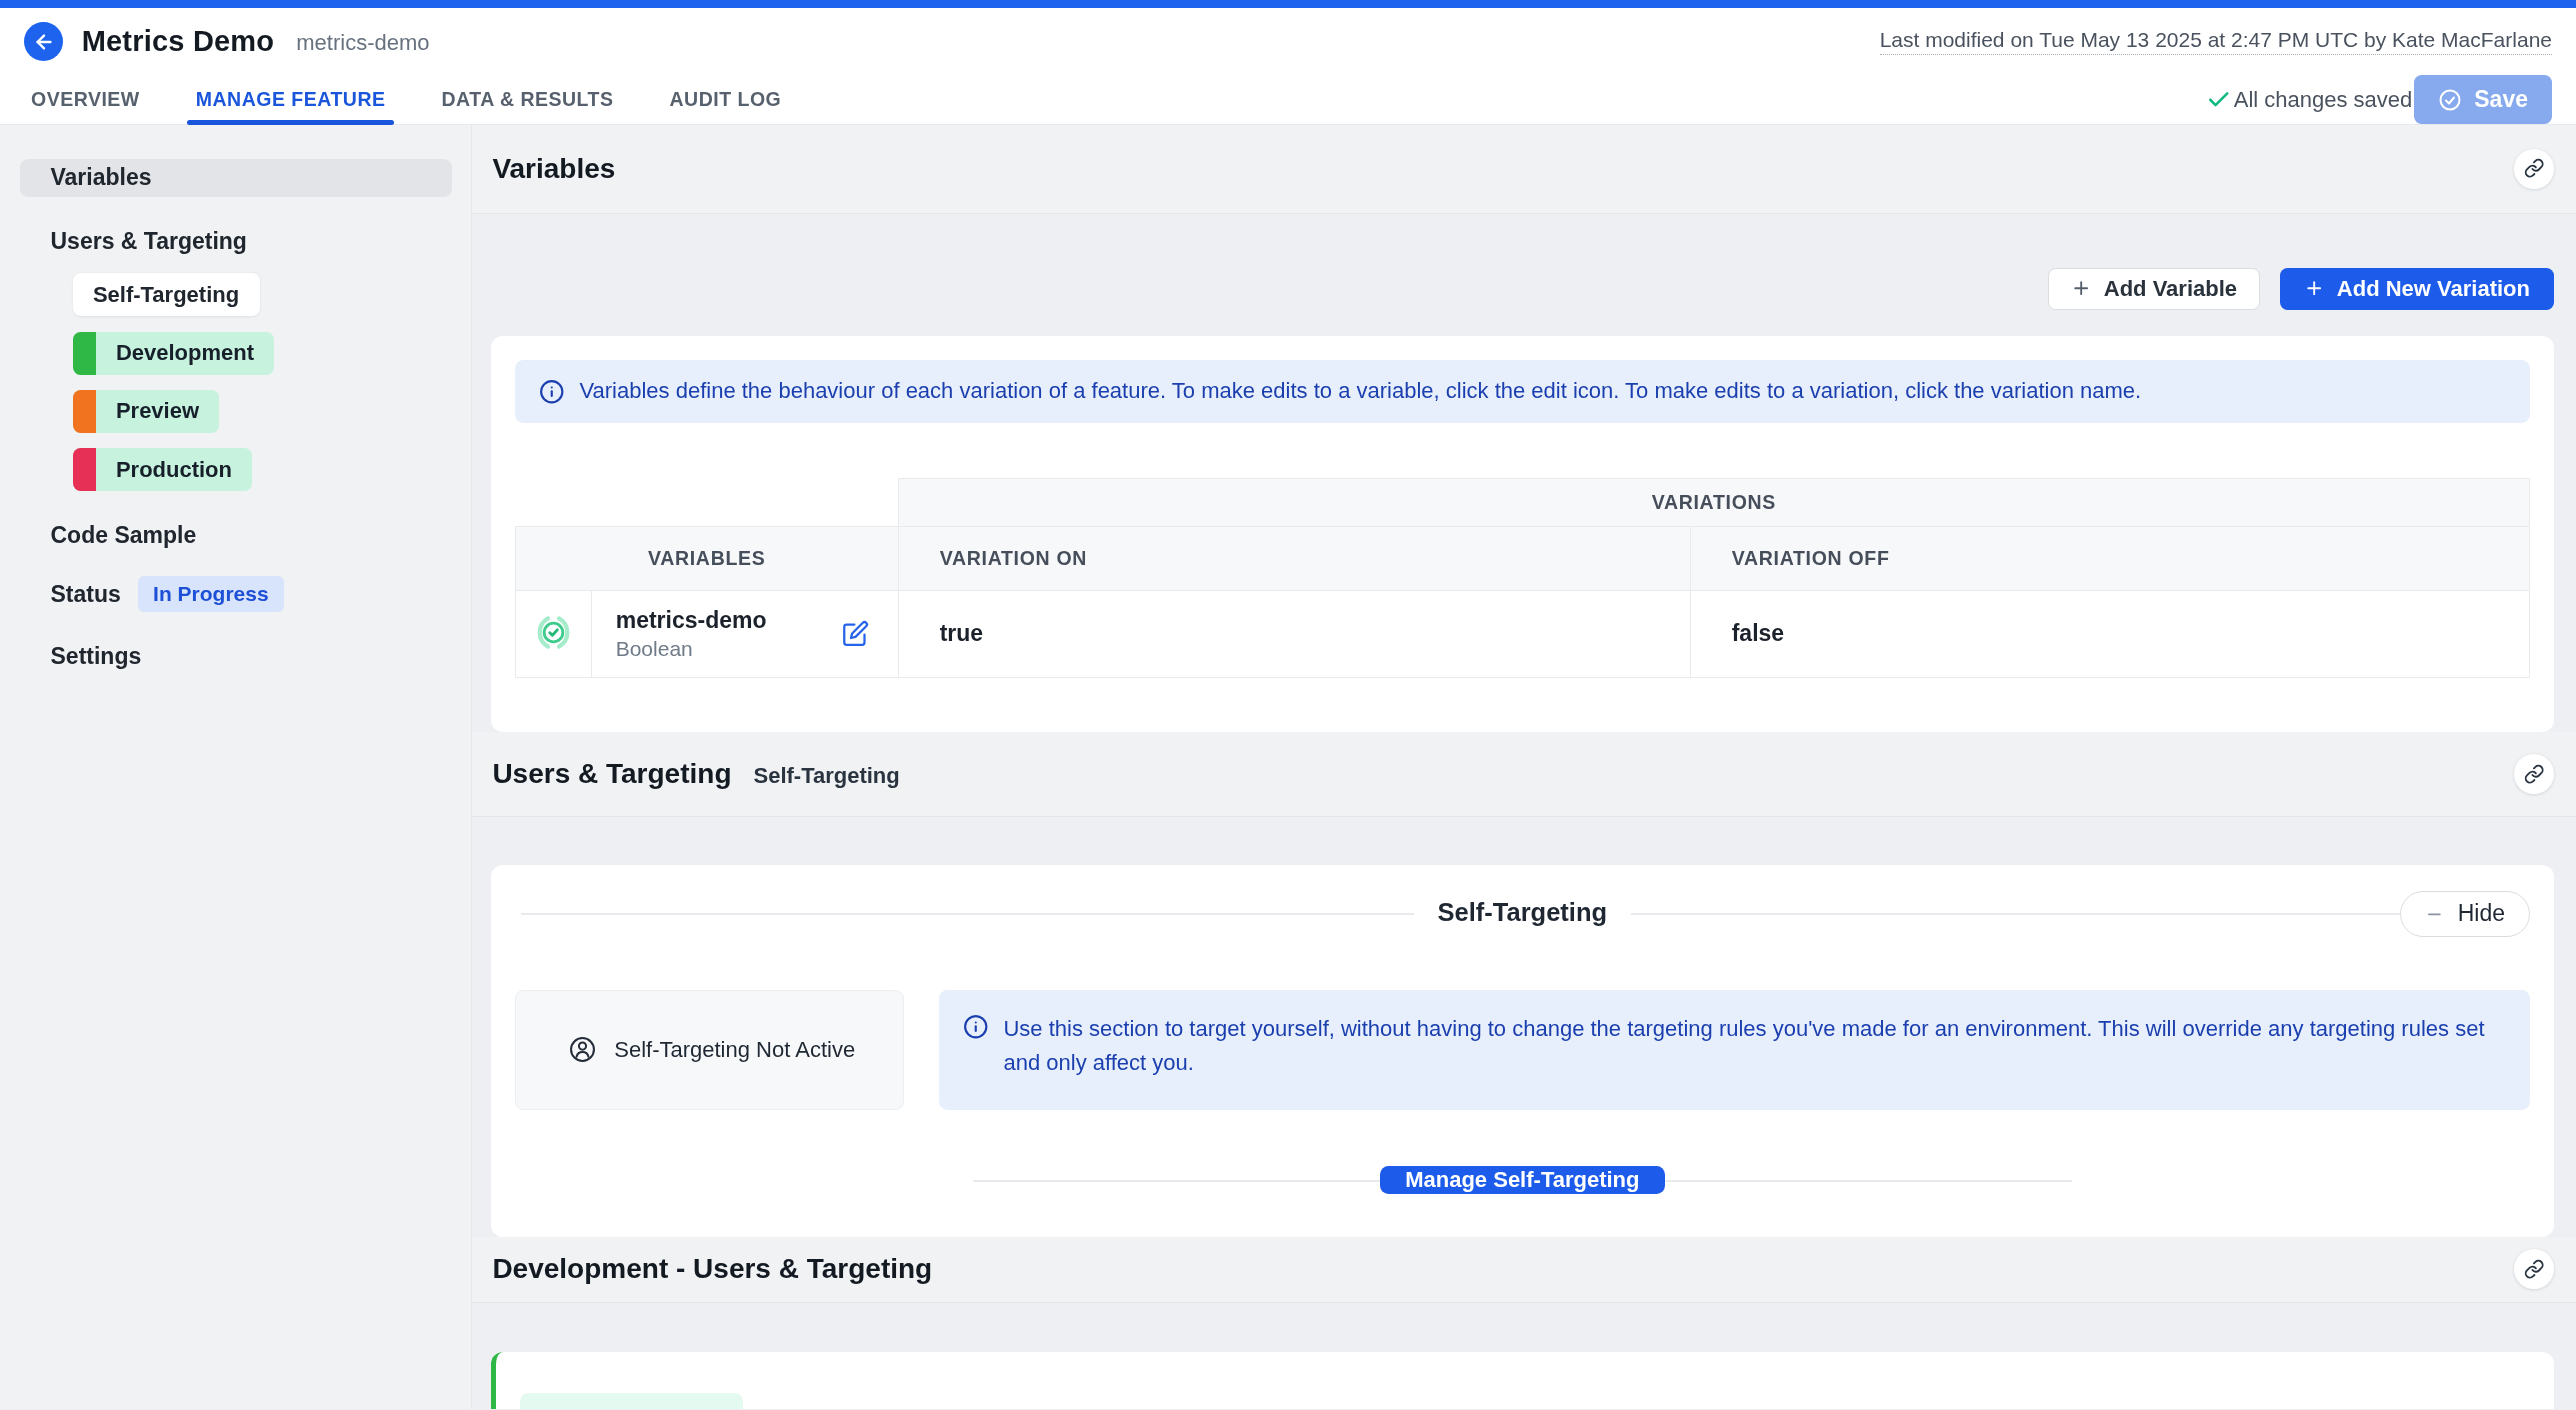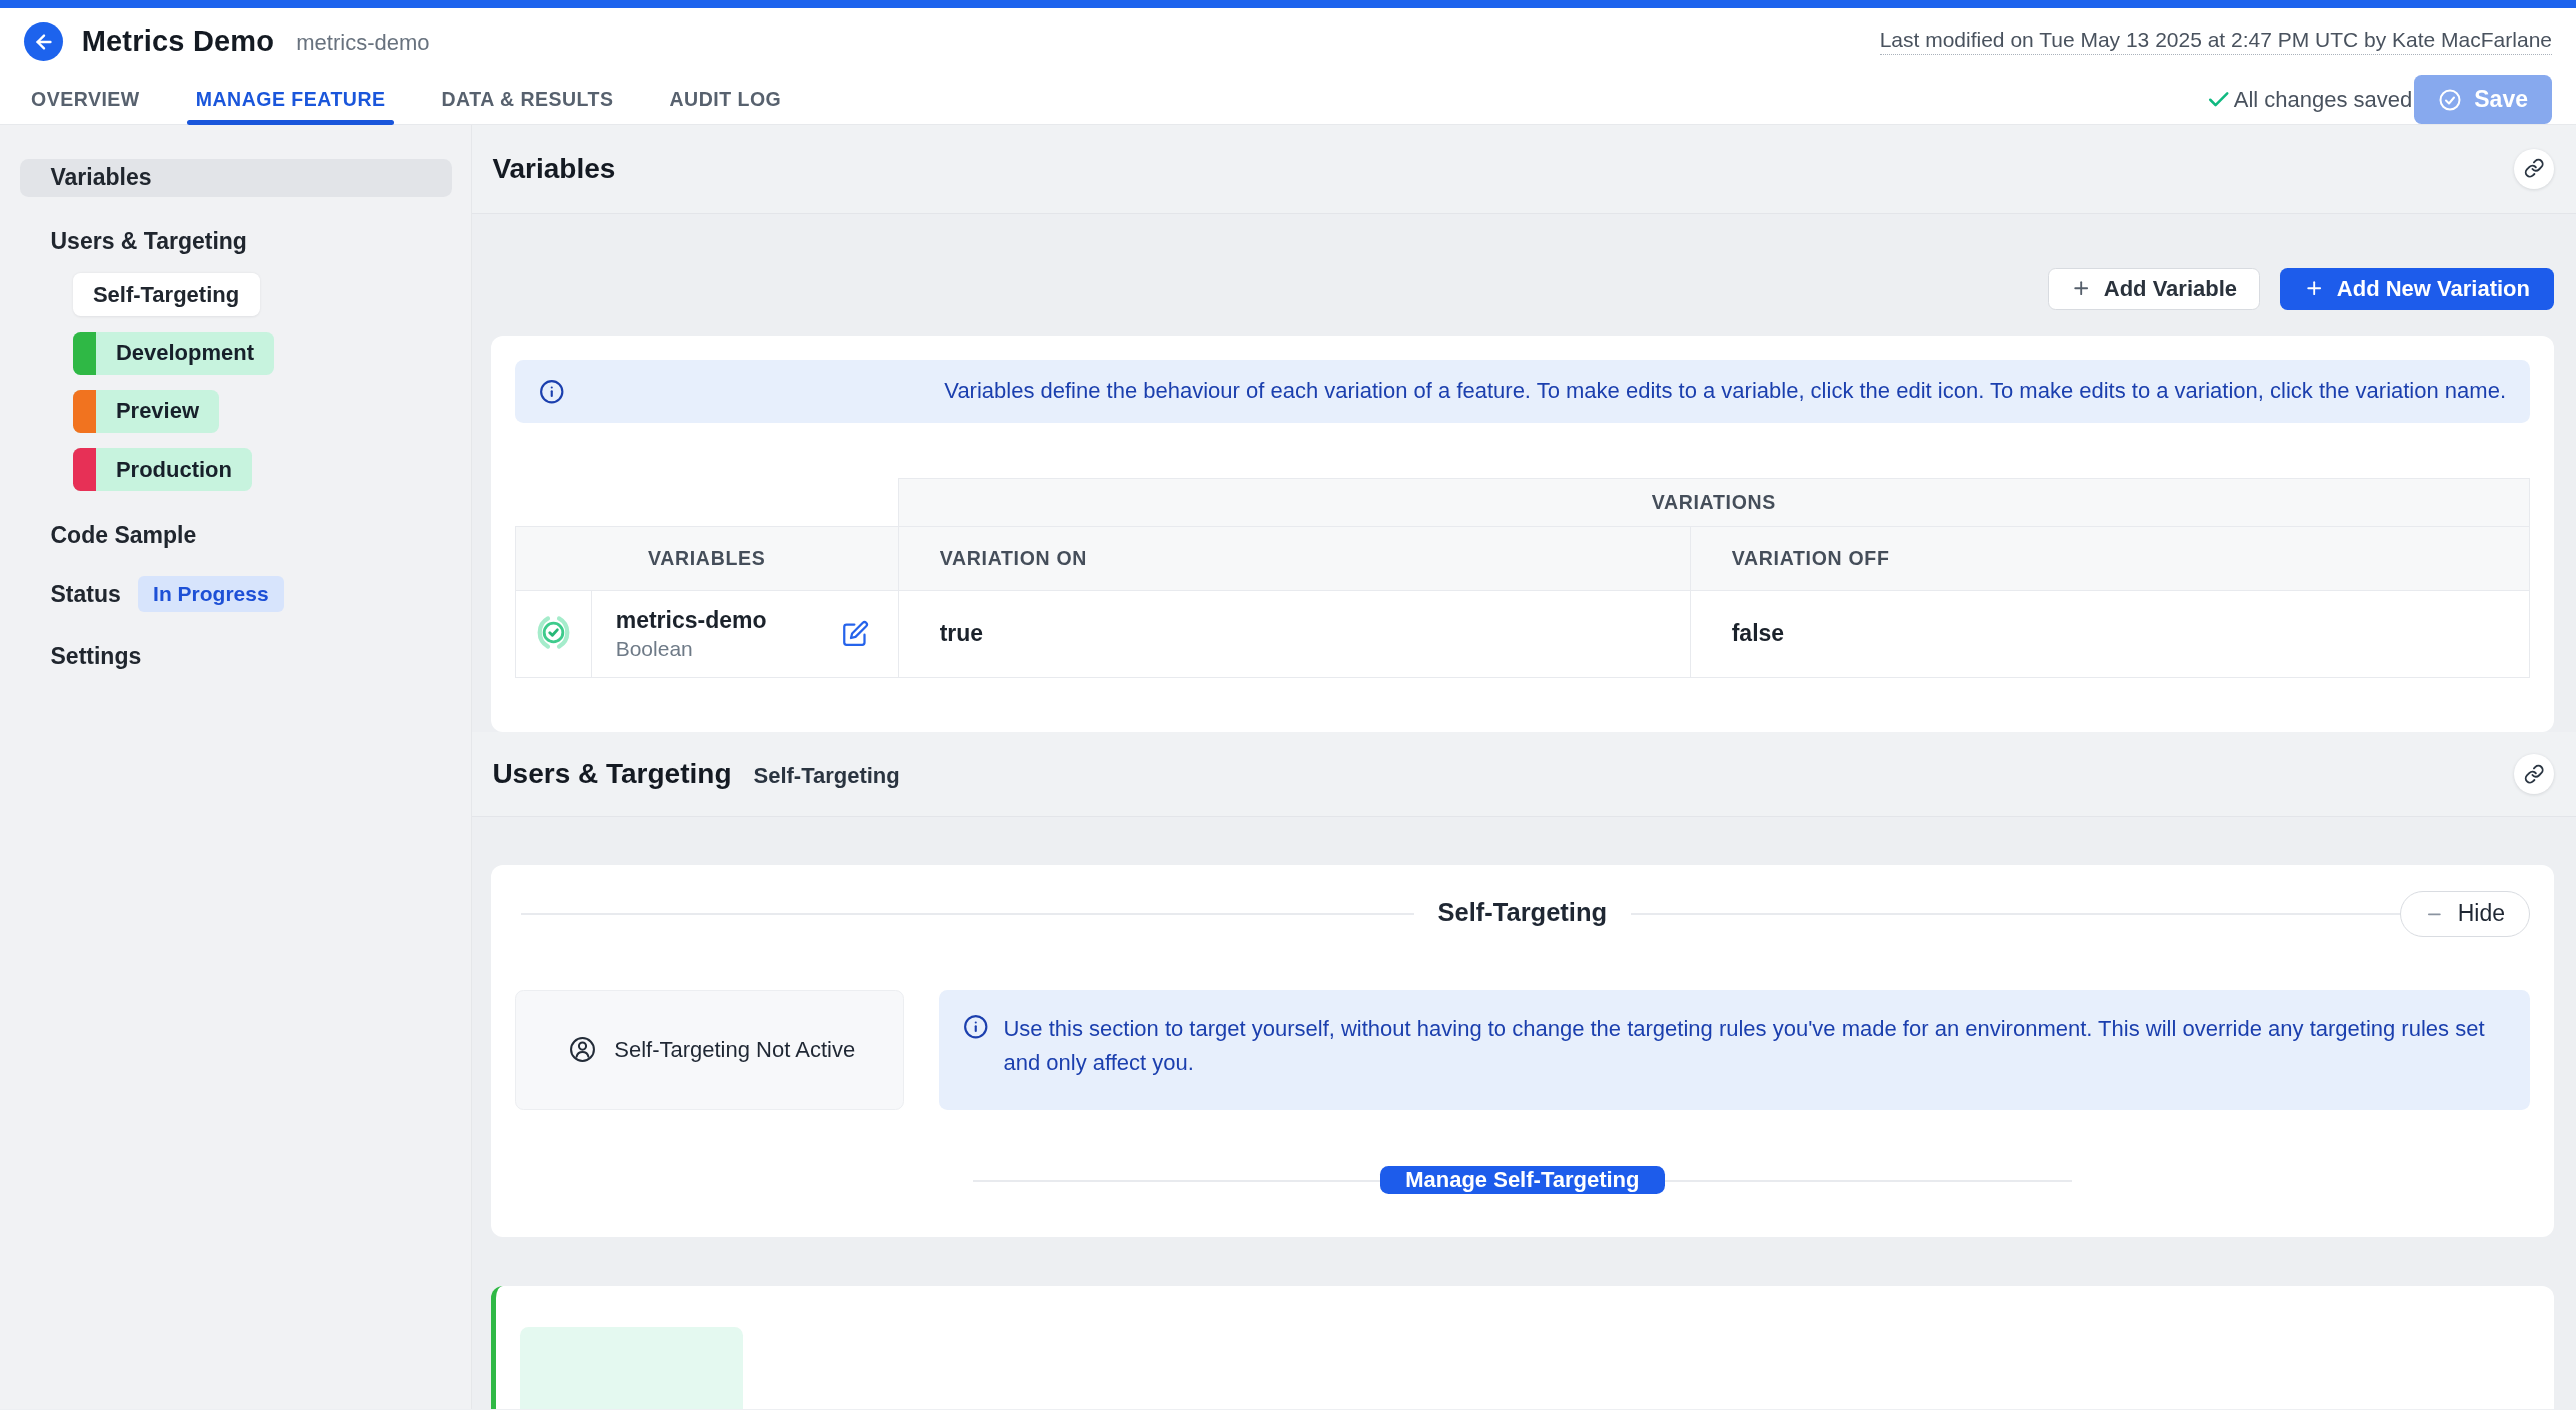--- a/index.html
+++ b/index.html
@@ -55,21 +55,21 @@
   .actions-row { display:flex; justify-content:flex-end; gap:20.4px; margin:54px 22px 0 0; }
   .btn-secondary { display:flex; align-items:center; gap:12px; background:#fff; border:1.7px solid #d8dbe0;
     border-radius:7.6px; height:42px; padding:0 22px; font-size:22px; font-weight:700; color:#2a323c; cursor:pointer; }
   .btn-primary { display:flex; align-items:center; gap:12px; background:#1d5ceb; border:none;
     border-radius:7.6px; height:42px; padding:0 24px; font-size:22px; font-weight:700; color:#fff; cursor:pointer; }
 
   .card { background:#fff; border-radius:12px; margin:0 22px 0 18.7px; padding:24px; }
   .card.variables-card { margin-top:26px; padding-bottom:54px; }
 
   .info-banner { background:#e7effc; border-radius:8.5px; padding:18.7px 24px; display:flex;
-    align-items:center; gap:15.3px; font-size:22px; color:#1b3fae;justify-content:space-between; }
+    align-items:center; gap:15.3px; font-size:22px; color:#1b3fae; }
 
   
   table.vars-table { border-collapse:collapse; width:100%; margin-top:55px; table-layout:fixed; }
   .vars-table td, .vars-table th { border:1.7px solid #e8eaee; }
   .vars-table .no-border { border:none; }
   .vars-table .group-head { background:#f7f8f9; text-align:center; font-size:19.5px; font-weight:700;
     letter-spacing:0.7px; color:#454e5a; height:48px; }
   .vars-table .col-head { background:#f7f8f9; font-size:19.5px; font-weight:700; letter-spacing:0.7px;
     color:#454e5a; height:64px; text-align:left; padding-left:41px; }
   .vars-table .col-head.center { text-align:center; padding-left:0; }
@@ -324,20 +324,29 @@
           <span>Use this section to target yourself, without having to change the targeting rules you've made for an environment. This will override any targeting rules set and only affect you.</span>
         </div>
       </div>
 
       <div class="manage-row">
         <span class="manage-line"></span>
         <button class="manage-btn">Manage Self-Targeting</button>
       </div>
     </div>
 
+    <div class="band" style="height:66px;">
+      <span class="band-title">Development - Users &amp; Targeting</span>
+      <div class="icon-circle-btn">
+        <svg width="20.4" height="20.4" viewBox="0 0 24 24" fill="none" stroke="#2a3542" stroke-width="2.2" stroke-linecap="round" stroke-linejoin="round">
+            <path d="M10 13a5 5 0 0 0 7.54.54l3-3a5 5 0 0 0-7.07-7.07l-1.72 1.71"></path>
+            <path d="M14 11a5 5 0 0 0-7.54-.54l-3 3a5 5 0 0 0 7.07 7.07l1.71-1.71"></path>
+          </svg>
+      </div>
+    </div>
 
     <div class="card dev-card">
       <div class="targeting-box">
         
       </div>
 
     </div>
 
   </div>
 </div>

